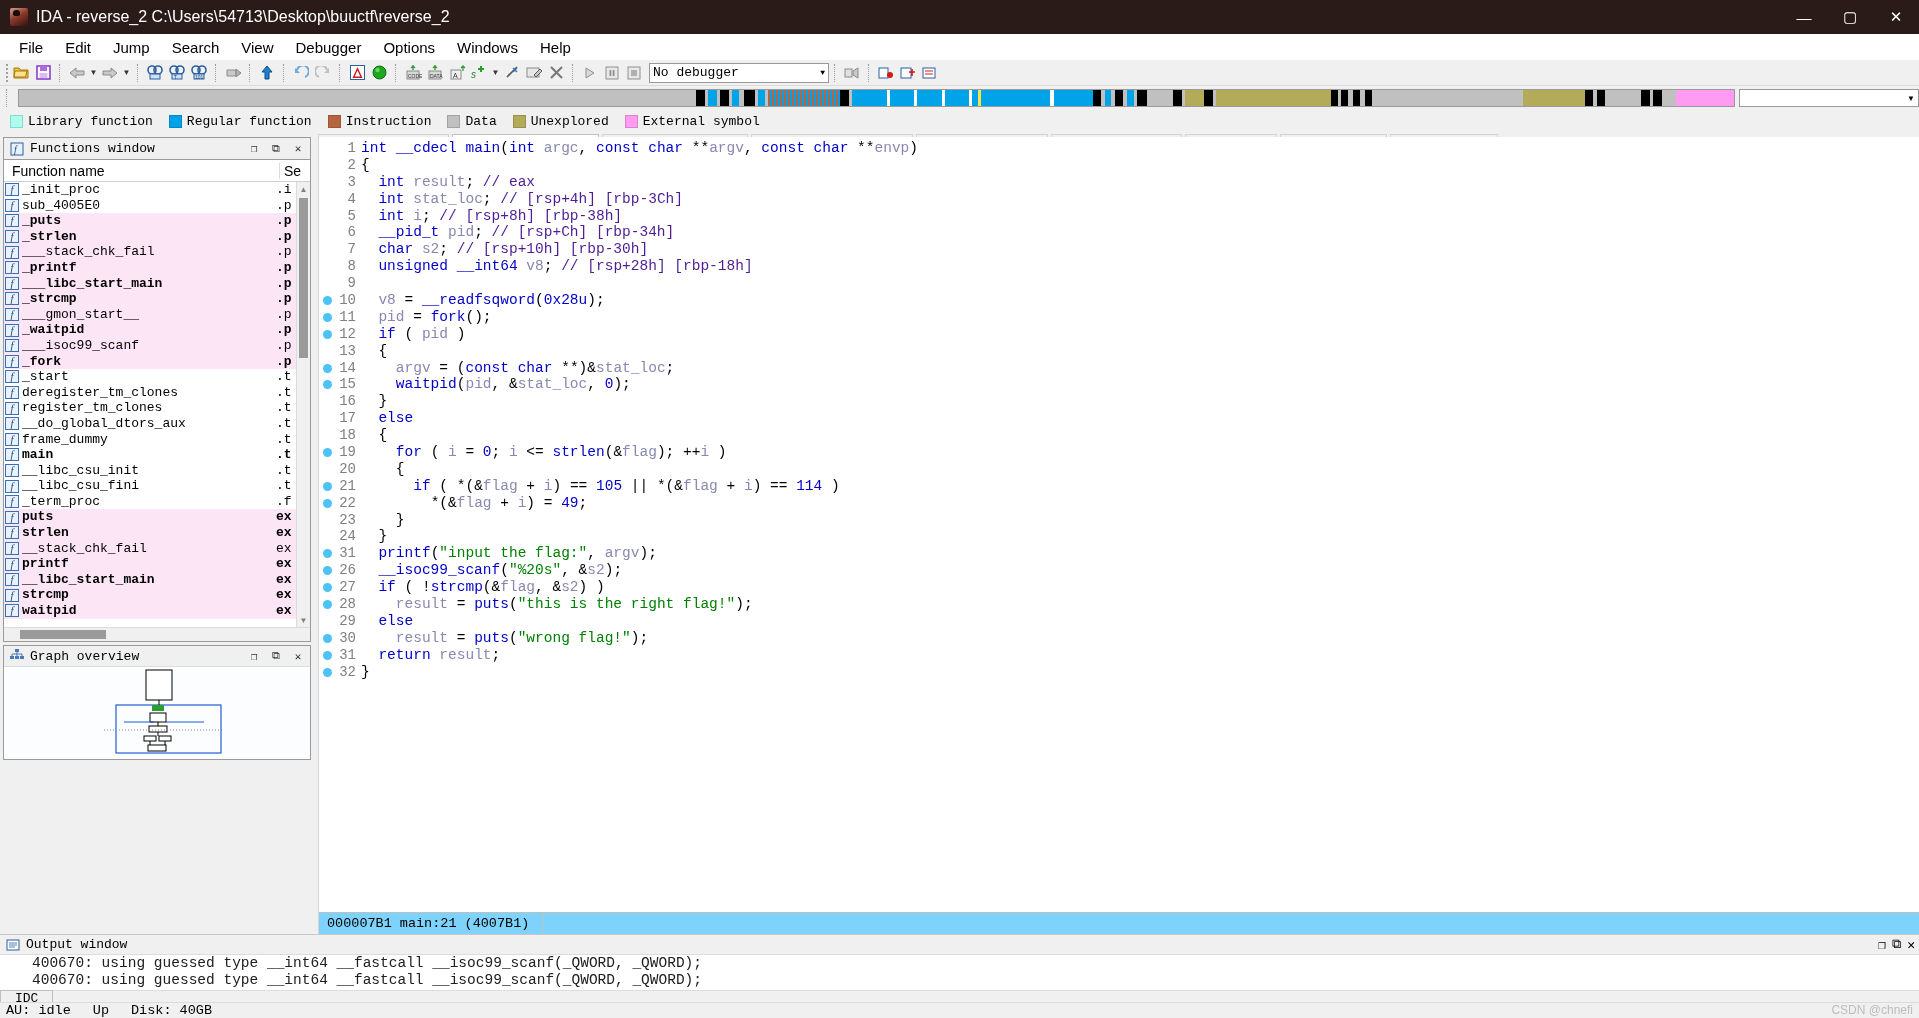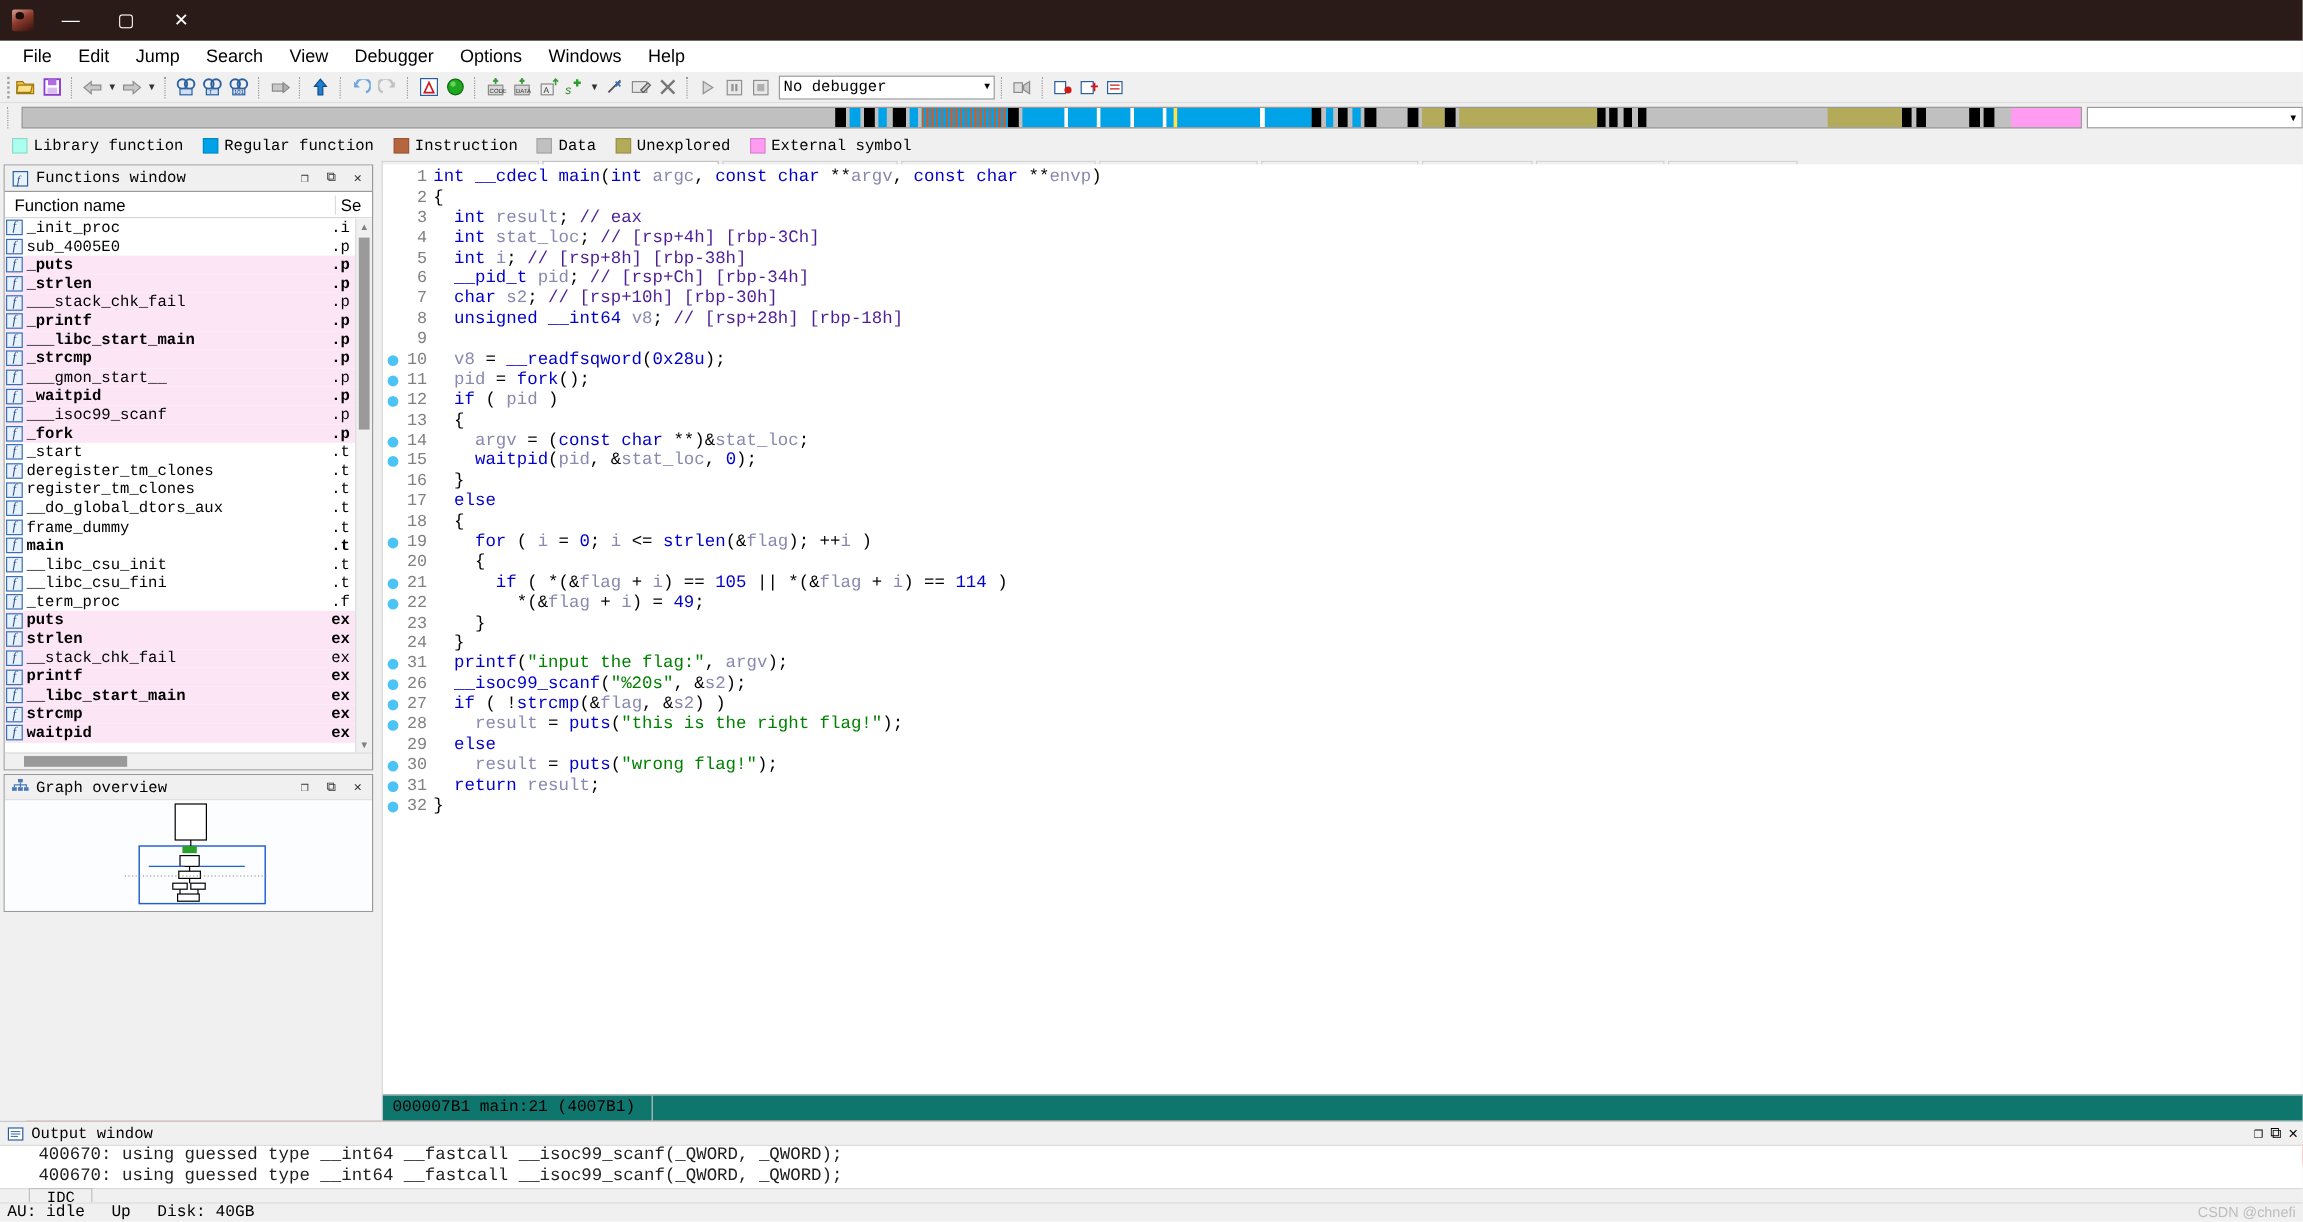--- a/index.html
+++ b/index.html
@@ -164,60 +164,61 @@
            font-family:"Liberation Mono", monospace;font-size:14px; }
   .cl .src{ flex:1 1 auto; color:#0000c8; }
   .kw{ color:#0000c8; }
   .var{ color:#8888b0;text-align:right; }
   .cmt{ color:#4c1d95; }
   .num{ color:#0000c8; }
   .str{ color:#008000; }
   .fn{ color:#0000c8; }
   .pl{ color:#000000; }
   #code-status{
-    height:22px;background:#0f766e;border-top:1px solid #c0c0c0;display:flex;align-items:center;
+    height:22px;background:#7dd3fc;border-top:1px solid #c0c0c0;display:flex;align-items:center;
     font-family:"Liberation Mono", monospace;font-size:13.5px;padding-left:8px;gap:14px;
   }
   #code-status .seg2{ border-left:1px solid #c0c0c0;height:22px;display:flex;align-items:center;padding-left:14px; }
 
   
   #output-window{ position:absolute;left:0;right:0;bottom:28px;height:56px;background:#ef4444;border-radius:23px; }
   #ow-head{
     height:21px;background:#f0f0f0;display:flex;align-items:center;gap:6px;padding:0 4px 0 6px;
     font-family:"Liberation Mono", monospace;font-size:13px;border-top:1px solid #c8c8c8;border-bottom:1px solid #dcdcdc;
   }
   #ow-body{ height:35px;background:#fff;overflow:hidden;padding-left:4px;
             font-family:"Liberation Mono", monospace;font-size:14.5px;color:#202020; }
   #ow-body div{ height:17px;line-height:17px;white-space:pre;margin-left:28px; }
   #idc-bar{
     position:absolute;left:0;right:0;bottom:12px;height:16px;background:#f0f0f0;
     display:flex;align-items:flex-end;border-top:1px solid #dcdcdc;
   }
   #idc-tab{
     height:16px;background:#f0f0f0;border:1px solid #c0c0c0;border-bottom:none;
     padding:0 14px;display:flex;align-items:center;
-    font-family:"Liberation Mono", monospace;font-size:13px;margin-left:24px;
+    font-family:"Liberation Mono", monospace;font-size:13px;margin-left:0;
   }
   #statusbar{
     position:absolute;left:0;right:0;bottom:0;height:16px;background:#f0f0f0;
     display:flex;align-items:center;gap:22px;padding-left:6px;
     font-family:"Liberation Mono", monospace;font-size:13.5px;border-top:1px solid #dcdcdc;
   }
   #watermark{
     position:absolute;right:6px;bottom:0;height:16px;display:flex;align-items:center;
     color:#bdbdbd;font-size:12px;font-family:"Liberation Sans",sans-serif;
   }
   .dot-grip{ width:6px;height:20px;display:flex;flex-direction:column;justify-content:center;gap:2px;align-items:center;}
   .dot-grip i{ width:2px;height:2px;background:#a0a0a0;display:block;}
 </style>
 </head>
 <body>
 
 <div id="titlebar">
   <span class="app-icon"></span>
+  <span id="title-text">IDA - reverse_2 C:\Users\54713\Desktop\buuctf\reverse_2</span>
   <div class="wincontrols">
     <div>—</div>
     <div>▢</div>
     <div class="close">✕</div>
   </div>
 </div>
 
 <div id="menubar">
   <div class="mi">File</div>
   <div class="mi">Edit</div>

